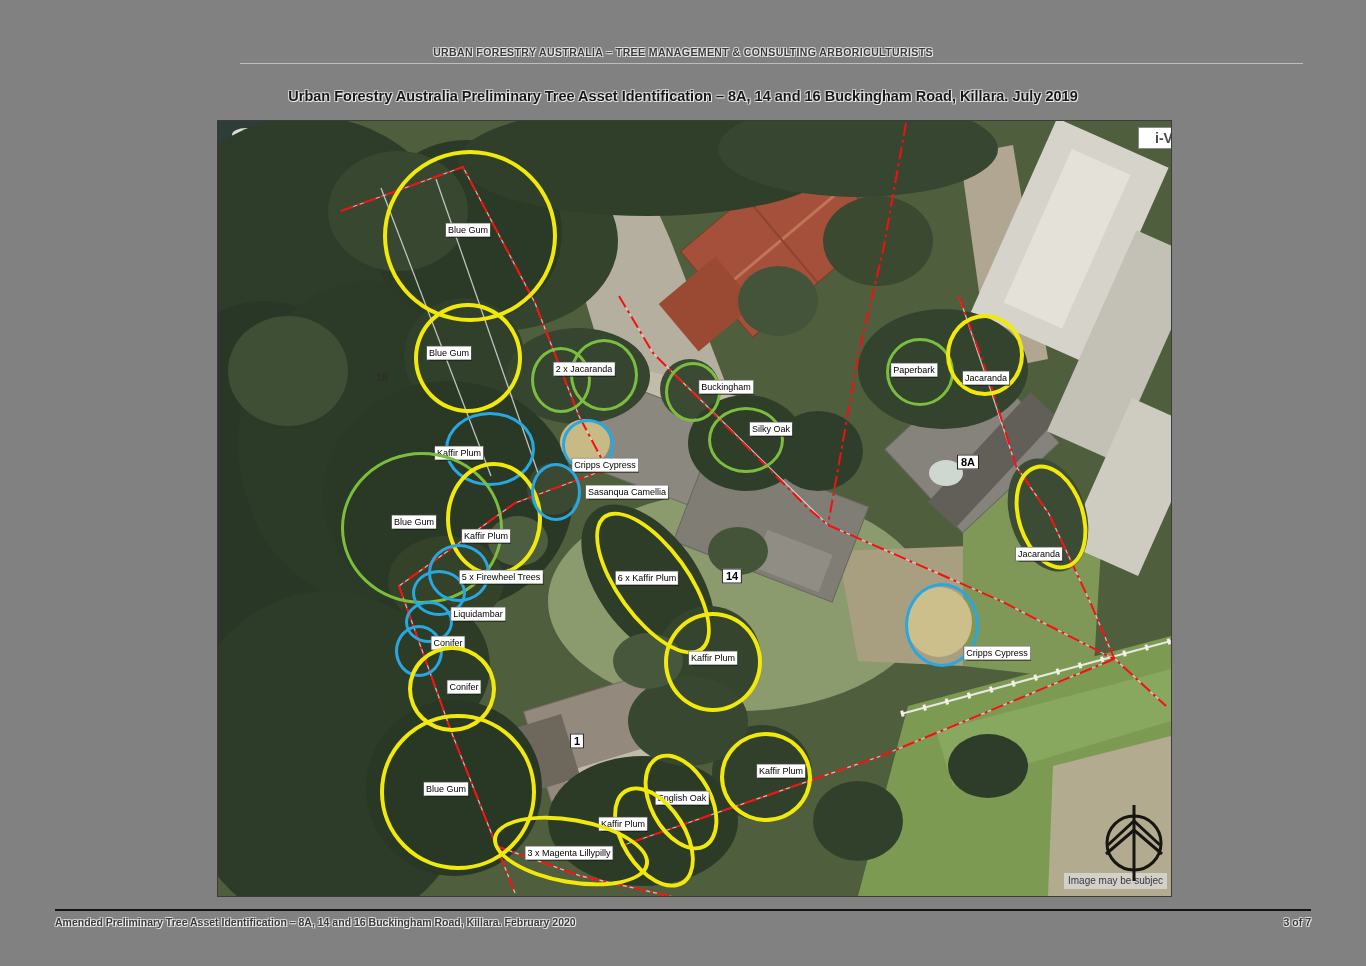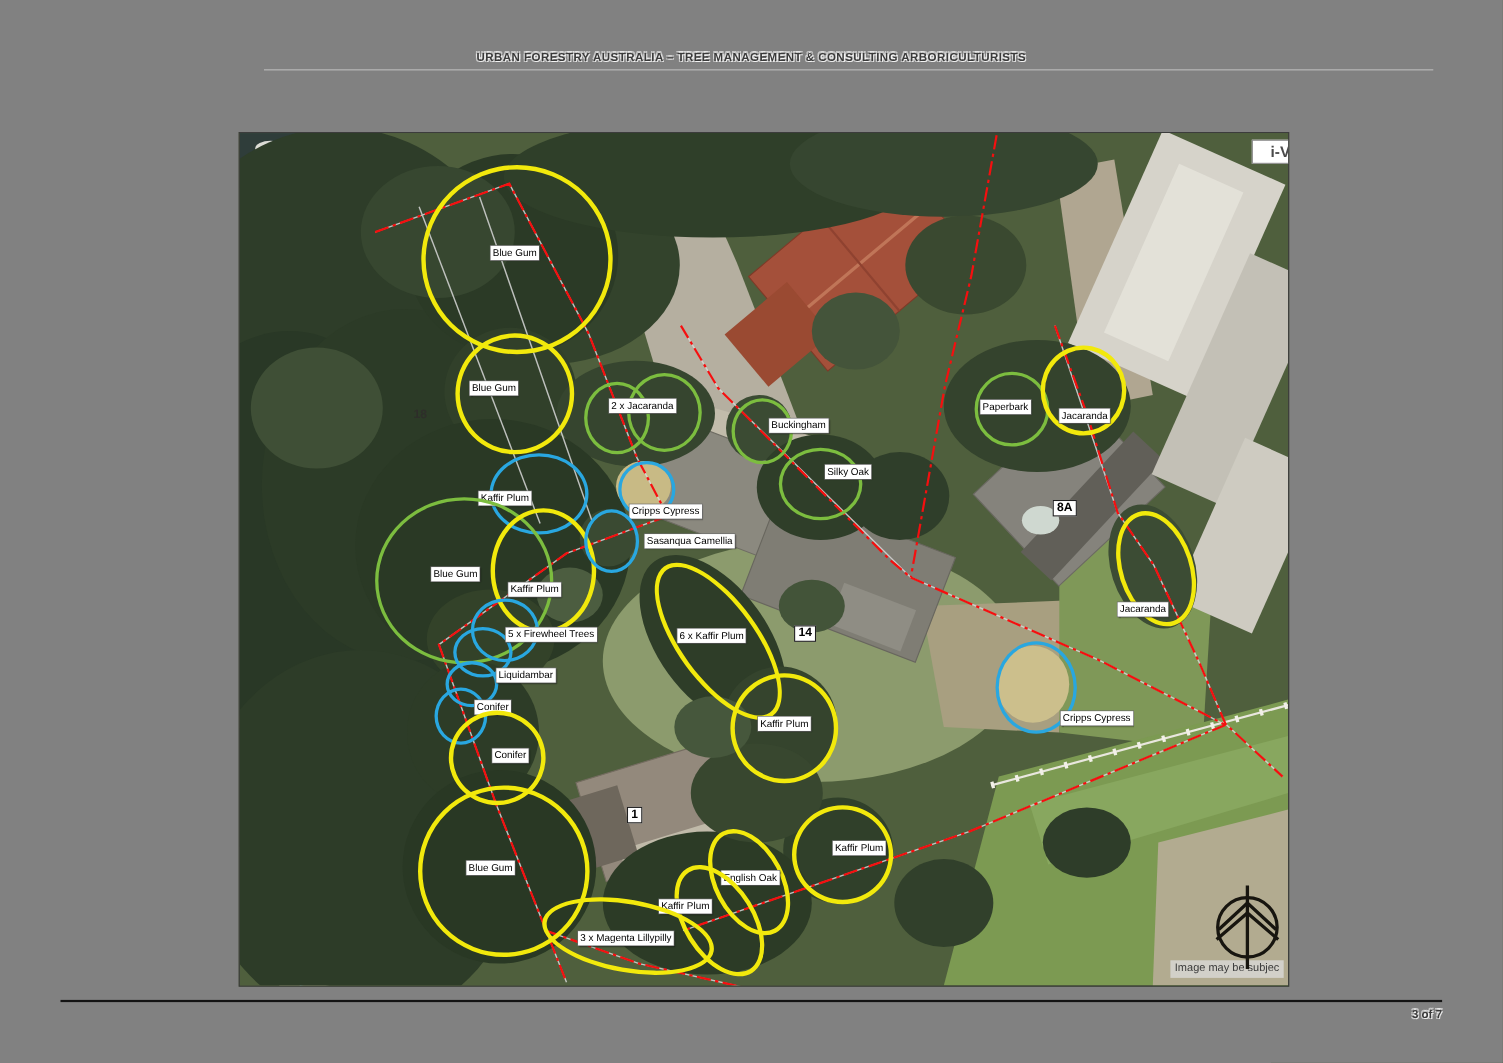--- a/index.html
+++ b/index.html
@@ -39,20 +39,21 @@
   .doc-footer{position:absolute;left:55px;top:916px;font-size:10.5px;font-weight:bold;}
   .page-number{position:absolute;right:55px;top:916px;font-size:10.5px;font-weight:bold;}
 </style>
 </head>
 <body>
 
 <div class="page">
 
   <div class="doc-header emboss">URBAN FORESTRY AUSTRALIA – TREE MANAGEMENT &amp; CONSULTING ARBORICULTURISTS</div>
   <div class="header-rule"></div>
+  <div class="doc-title">Urban Forestry Australia Preliminary Tree Asset Identification – 8A, 14 and 16 Buckingham Road, Killara. July 2019</div>
 
   <div class="map">
 
     <svg class="backdrop" width="953" height="775" viewBox="0 0 953 775">
       <rect width="953" height="775" fill="#4f5f3d"></rect>
 
       <ellipse cx="520" cy="480" rx="190" ry="110" fill="#8c9b6d"></ellipse>
       <polygon points="620,430 750,425 745,545 640,540" fill="#a89f80"></polygon>
       <polygon points="745,330 885,395 875,560 745,545" fill="#7f9858"></polygon>
 
@@ -231,14 +232,15 @@
       <g fill="none" stroke="#17150f" stroke-width="3">
         <circle cx="44" cy="46" r="27"></circle>
         <line x1="44" y1="8" x2="44" y2="84"></line>
         <path d="M18,48 L44,24 L70,48"></path>
         <path d="M16,57 L44,33 L72,57"></path>
       </g>
     </svg>
   </div>
 
   <div class="footer-rule"></div>
+  <div class="doc-footer emboss">Amended Preliminary Tree Asset Identification – 8A, 14 and 16 Buckingham Road, Killara. February 2020</div>
   <div class="page-number emboss">3 of 7</div>
 </div>
 
 </body></html>

